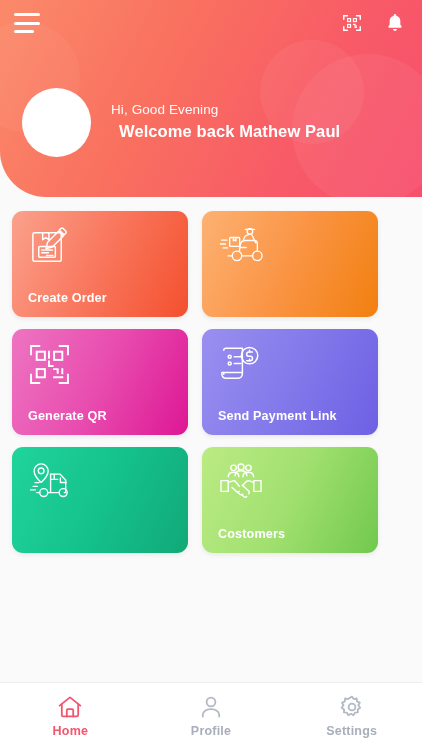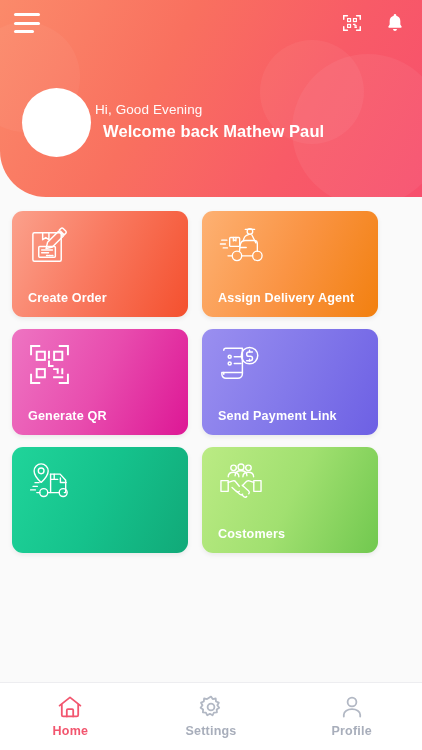--- a/index.html
+++ b/index.html
@@ -46,21 +46,21 @@
   .hamburger { width:26px; height:20px; display:flex; flex-direction:column; justify-content:space-between; cursor:pointer; }
   .hamburger span { display:block; height:3px; border-radius:2px; background:#ffffff; }
   .hamburger span:nth-child(1){ width:26px; }
   .hamburger span:nth-child(2){ width:26px; }
   .hamburger span:nth-child(3){ width:20px; }
   .topbar-right { display:flex; align-items:center; gap:22px; }
   .icon-btn { cursor:pointer; line-height:0; }
 
   .profile-row {
     position:absolute; left:22px; top:88px;
-    display:flex; align-items:center; gap:4px;
+    display:flex; align-items:center; gap:20px;
   }
   .avatar {
     width:69px; height:69px; border-radius:50%;
     background:#ffffff; flex:0 0 auto;
   }
   .greet-block { padding-bottom:2px; }
   .greet-small {
     color:#ffffff; font-size:13.5px; letter-spacing:.1px;
     margin-bottom:5px; opacity:.97;
   }
@@ -189,21 +189,20 @@
           <circle cx="42.5" cy="32.2" r="5.1"></circle>
           <path d="M25.6 32.2h11.8"></path>
           <path d="M15.4 32.2h-4.6"></path>
           <path d="M42.5 27.1V19c0-2-1.2-3.4-3.2-3.4h-9.6c-3.2 0-5.4 2.2-5.8 5.3l-.8 6.7"></path>
           <path d="M24 23.2h6.5"></path>
           <rect x="12.6" y="12.4" width="10.8" height="9.6" rx="1"></rect>
           <path d="M16.6 12.4v3.6l1.4-1 1.4 1v-3.6"></path>
           <path d="M9.6 15.2H4M8 19.4H2.6M10.2 23.6H5.6"></path>
         </svg>
       </div>
-      <div class="card-label">Assign Delivery Agent</div>
     </div>
 
     <div class="card c-qr">
       <div class="card-icon">
         <svg width="43" height="43" viewBox="0 0 42 42" fill="none" stroke="#ffffff" stroke-width="1.9" stroke-linecap="square">
           <path d="M3 11V3h8M39 11V3h-8M3 31v8h8M39 31v8h-8"></path>
           <rect x="8.5" y="8.5" width="8" height="8"></rect>
           <rect x="25.5" y="8.5" width="8" height="8"></rect>
           <rect x="8.5" y="25.5" width="8" height="8"></rect>
           <path d="M20.5 8.5v6M20.5 18v4.5h3.5"></path>
@@ -282,32 +281,32 @@
           <path d="M4.8 9.6v10.4c0 .8.6 1.4 1.4 1.4h13.6c.8 0 1.4-.6 1.4-1.4V9.6"></path>
           <path d="M9.8 21.4v-6.2a1 1 0 011-1h4.4a1 1 0 011 1v6.2"></path>
         </svg>
       </div>
       <div class="nav-label">Home</div>
     </div>
 
     <div class="nav-item">
       <div class="nav-icon">
         <svg width="24" height="24" viewBox="0 0 24 24" fill="none" stroke="#b2b8c4" stroke-width="1.8" stroke-linecap="round" stroke-linejoin="round">
-          <circle cx="12" cy="12" r="3.4"></circle>
-          <path d="M12 1.6l1.7 2.5 3-.6.3 3 2.8 1.2-1.5 2.6 1.9 2.4-2.5 1.7.2 3-3 .2-1.4 2.7-2.6-1.5-2.6 1.5-1.4-2.7-3-.2.2-3-2.5-1.7 1.9-2.4L2 7.7l2.8-1.2.3-3 3 .6z"></path>
-        </svg>
-      </div>
-      <div class="nav-label">Settings</div>
+          <circle cx="12" cy="7" r="4.4"></circle>
+          <path d="M3.8 21.6v-1.8c0-3.4 3.7-5.6 8.2-5.6s8.2 2.2 8.2 5.6v1.8"></path>
+        </svg>
+      </div>
+      <div class="nav-label">Profile</div>
     </div>
 
     <div class="nav-item">
       <div class="nav-icon">
         <svg width="24" height="24" viewBox="0 0 24 24" fill="none" stroke="#b2b8c4" stroke-width="1.8" stroke-linecap="round" stroke-linejoin="round">
-          <circle cx="12" cy="7" r="4.4"></circle>
-          <path d="M3.8 21.6v-1.8c0-3.4 3.7-5.6 8.2-5.6s8.2 2.2 8.2 5.6v1.8"></path>
-        </svg>
-      </div>
-      <div class="nav-label">Profile</div>
+          <circle cx="12" cy="12" r="3.4"></circle>
+          <path d="M12 1.6l1.7 2.5 3-.6.3 3 2.8 1.2-1.5 2.6 1.9 2.4-2.5 1.7.2 3-3 .2-1.4 2.7-2.6-1.5-2.6 1.5-1.4-2.7-3-.2.2-3-2.5-1.7 1.9-2.4L2 7.7l2.8-1.2.3-3 3 .6z"></path>
+        </svg>
+      </div>
+      <div class="nav-label">Settings</div>
     </div>
 
   </div>
 
 </div>
 
 </body></html>

